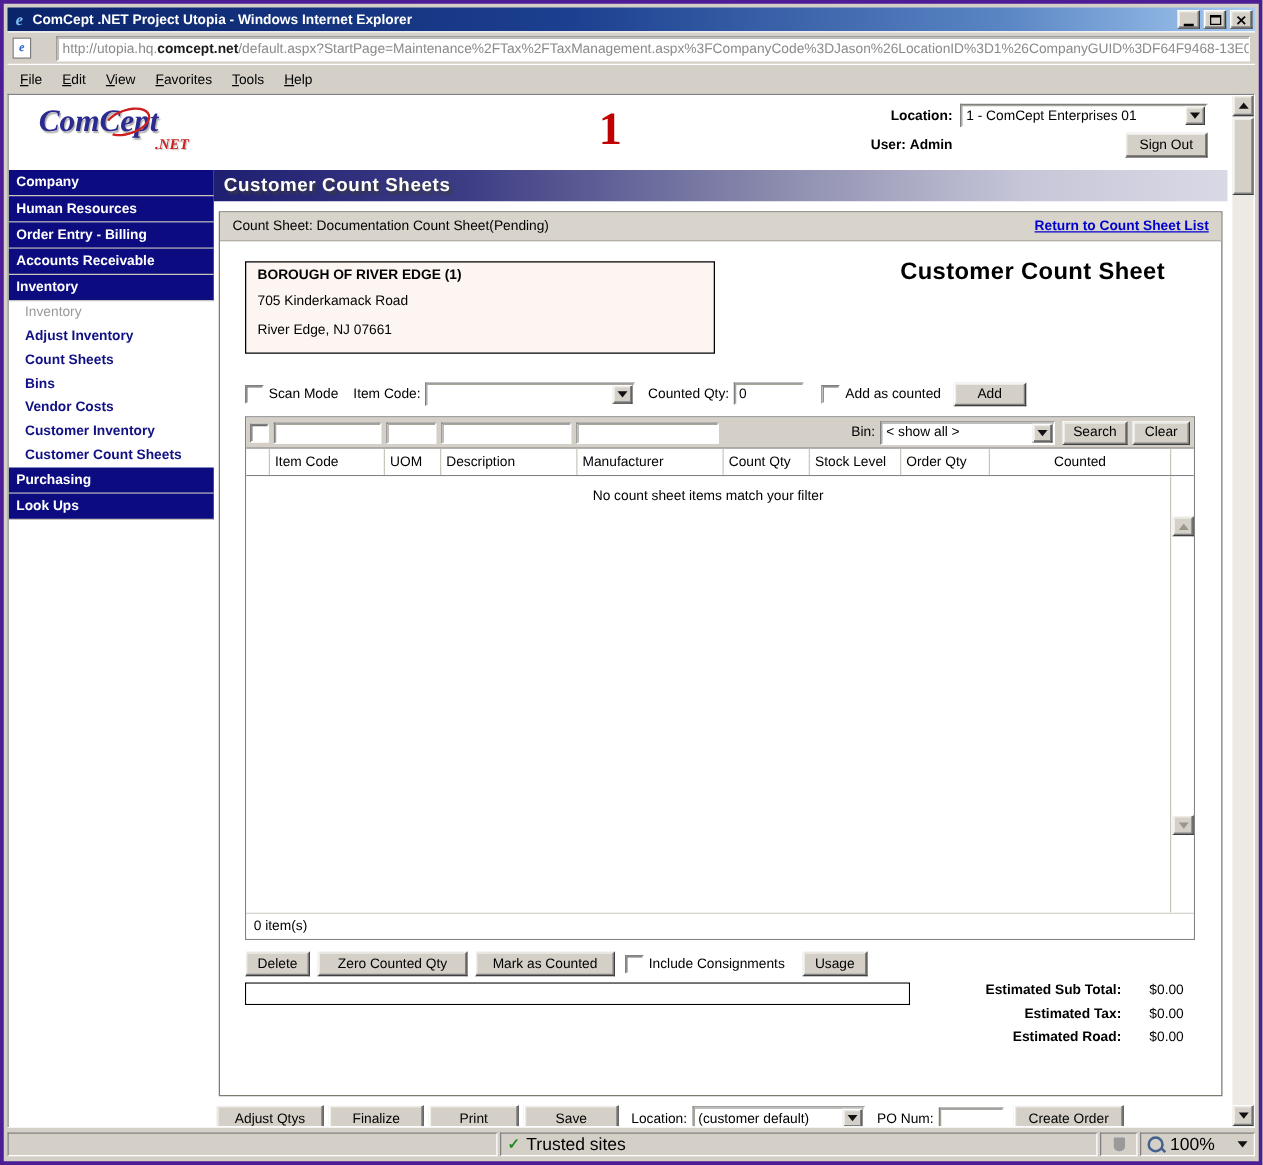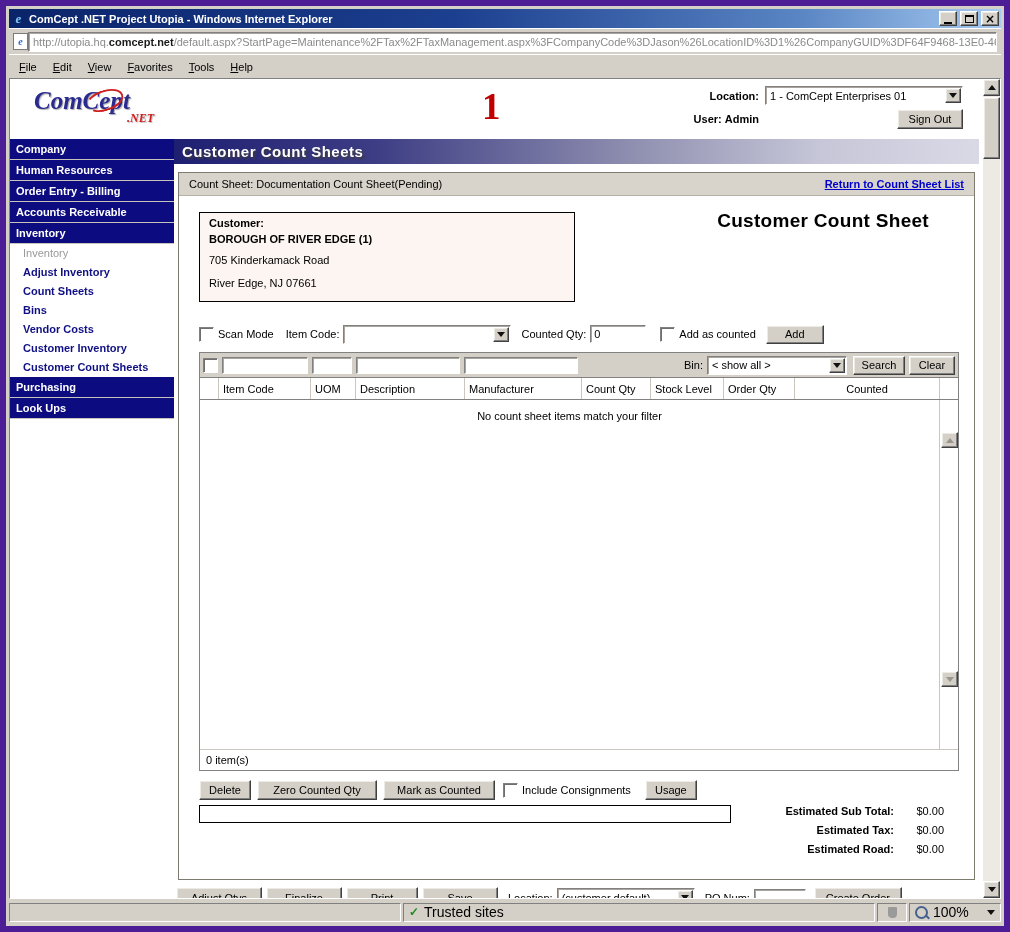--- a/index.html
+++ b/index.html
@@ -1,30 +1,30 @@
 <!DOCTYPE html>
 <html><head>
 <meta charset="utf-8">
 <style>
   html,body{margin:0;padding:0;}
   body{width:1010px;height:932px;font-family:"Liberation Sans",sans-serif;overflow:hidden;background:#808080;}
-  .window{width:1010px;height:932px;box-sizing:border-box;background:#d4d0c8;padding:3px;display:flex;flex-direction:column;border:6px solid #4c1d95;}
+  .window{width:1010px;height:932px;box-sizing:border-box;background:#d4d0c8;padding:3px;display:flex;flex-direction:column;border:3px solid #4c1d95;}
 
   
   .titlebar{flex:0 0 19px;background:linear-gradient(to right,#0a246a 0%,#1c3f8f 45%,#5a86c4 80%,#a6caf0 100%);display:flex;align-items:center;padding:0 2px;gap:3px;}
   .ie-icon{width:15px;text-align:center;color:#7fc4f4;font:bold italic 13px "Liberation Serif",serif;}
   .ie-icon::after{content:"e";}
   .titlebar-text{flex:1;color:#fff;font-size:11px;font-weight:bold;white-space:nowrap;overflow:hidden;}
   .win-btn{width:18px;height:15px;background:#d4d0c8;border:1px solid;border-color:#fff #404040 #404040 #fff;box-shadow:inset -1px -1px 0 #808080,inset 1px 1px 0 #ecebe5;display:flex;align-items:center;justify-content:center;padding:0;}
   .glyph-min{width:8px;height:2px;background:#000;margin-top:8px;}
   .glyph-max{width:9px;height:8px;border:1px solid #000;border-top-width:2px;box-sizing:border-box;}
   .glyph-close{font-size:12px;font-weight:bold;line-height:1;font-family:"DejaVu Sans",sans-serif;}
   .glyph-close::after{content:"×";}
 
-  .addressbar{flex:0 0 25px;border-top:1px solid #fff;display:flex;align-items:center;padding:0 4px;gap:0;}
+  .addressbar{flex:0 0 25px;border-top:1px solid #fff;display:flex;align-items:center;padding:0 4px;gap:20px;}
   .page-icon{width:13px;height:15px;background:#fff;border:1px solid #7a7a7a;color:#2a6ad0;font:bold italic 10px "Liberation Serif",serif;display:flex;align-items:center;justify-content:center;}
   .page-icon::after{content:"e";}
   .address-field{flex:1;height:20px;background:#fff;border:1px solid;border-color:#808080 #fff #fff #808080;box-shadow:inset 1px 1px 0 #a9a59d;display:flex;align-items:center;padding:0 4px;font-size:11px;color:#8a8a8a;white-space:nowrap;overflow:hidden;box-sizing:border-box;}
   .address-field .domain{color:#1a1a1a;font-weight:bold;}
 
   .menubar{flex:0 0 23px;border-top:1px solid #fff;display:flex;align-items:center;padding:0 2px;font-size:11px;}
   .menu-item{display:inline-block;padding:4px 8px;}
   .menu-item::first-letter{text-decoration:underline;}
 
   
@@ -207,21 +207,20 @@
 
           <div class="frame">
             <div class="sheet-row">
               <span>Count Sheet: Documentation Count Sheet(Pending)</span>
               <a class="link" href="#">Return to Count Sheet List</a>
             </div>
 
             <div class="content">
 
               <div class="customer-box">
-                <div class="cust-label">Customer:</div>
                 <div class="cust-name">BOROUGH OF RIVER EDGE (1)</div>
                 <div class="cust-a1">705 Kinderkamack Road</div>
                 <div class="cust-a2">River Edge, NJ 07661</div>
               </div>
               <div class="sheet-heading">Customer Count Sheet</div>
 
               <div class="scan-row">
                 <span class="checkbox"></span>
                 <span class="ml4">Scan Mode</span>
                 <span class="ml12">Item Code:</span>

